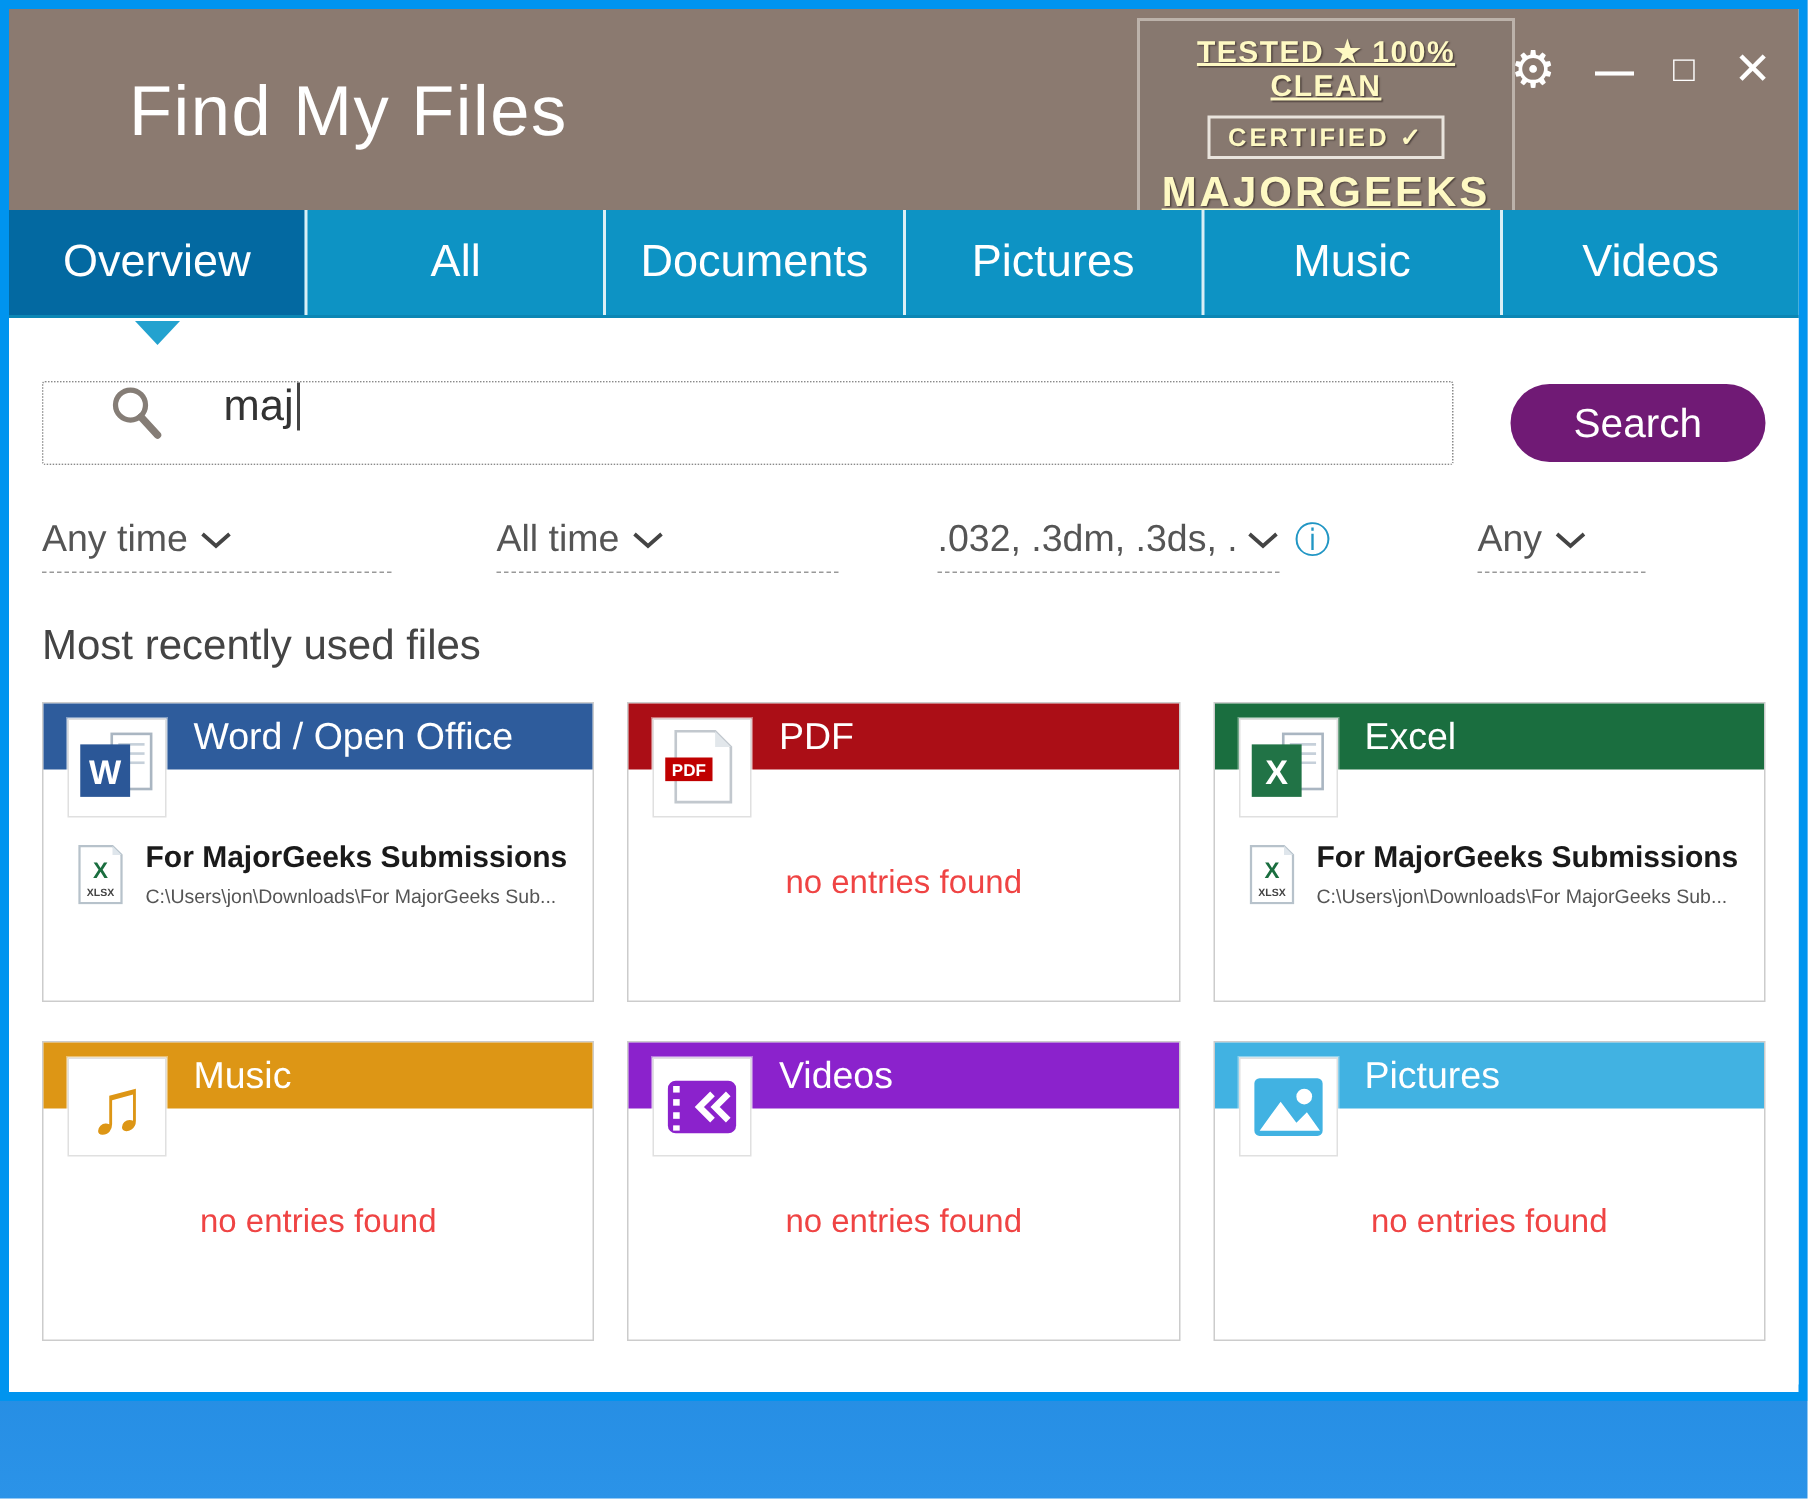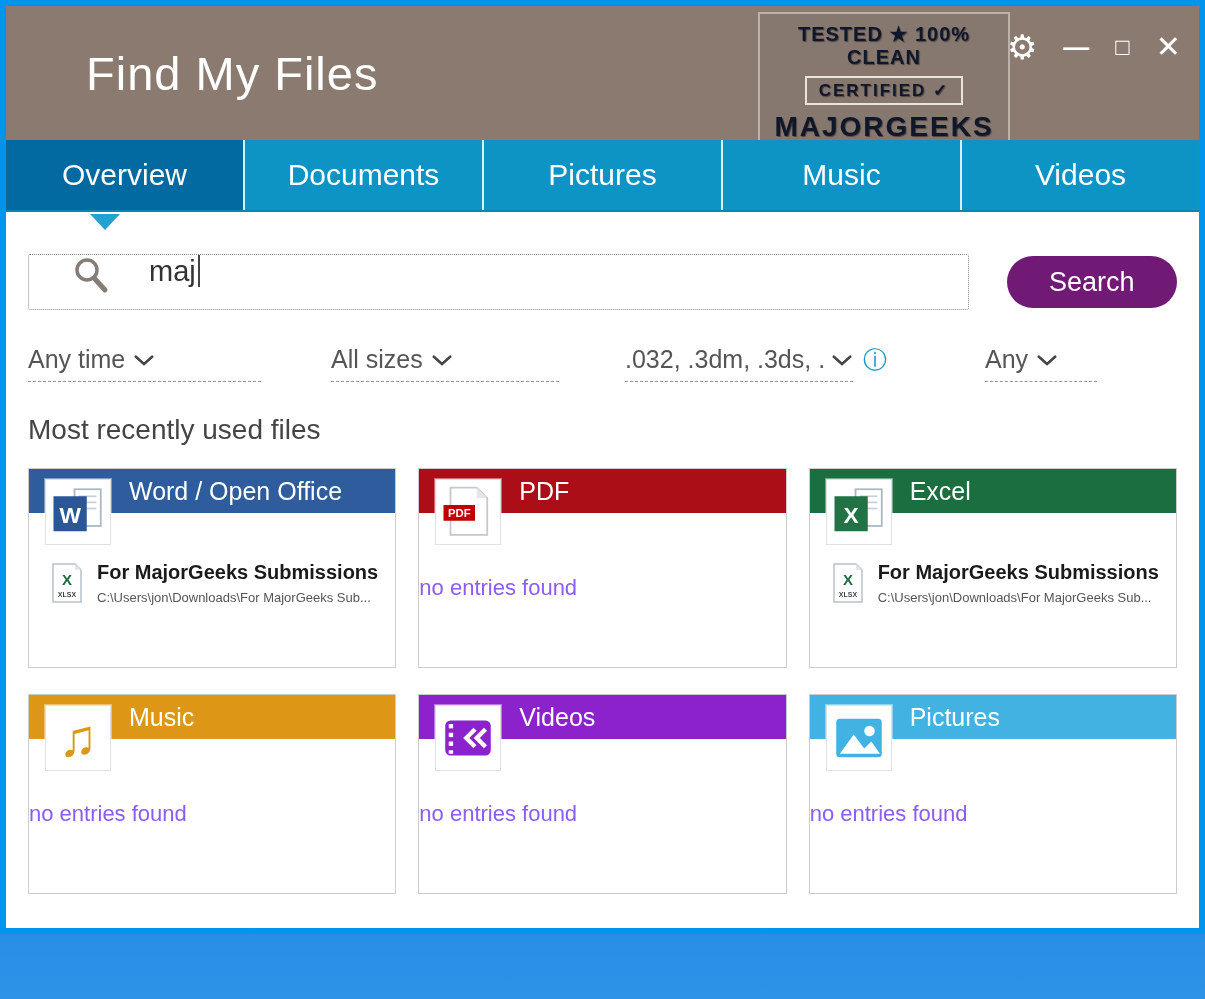--- a/index.html
+++ b/index.html
@@ -35,23 +35,24 @@
   .ctl-gear { font-size:34px; line-height:34px; }
   .ctl-min  { font-size:26px; line-height:26px; font-weight:bold; }
   .ctl-max  { font-size:24px; line-height:24px; }
   .ctl-close{ font-size:30px; line-height:30px; }
 
   
   .watermark {
     position:absolute; left:752px; top:6px; width:252px; height:138px;
     background: rgba(128,118,110,.38);
     border:2px solid rgba(232,226,218,.55);
-    color:#0f172a; text-align:center; font-weight:bold;
+    color:#fef9c3; text-align:center; font-weight:bold;
     text-shadow:1px 1px 1px rgba(60,50,45,.75);
     padding-top:8px;
+    text-decoration:underline;
   }
   .wm-top { font-size:20px; letter-spacing:1px; }
   .wm-badge { display:inline-block; border:2px solid #e9e4dd; padding:2px 12px; margin:7px 0 6px 0; font-size:17px; letter-spacing:2px; }
   .wm-brand { font-size:28px; letter-spacing:2px; }
   .wm-bottom { font-size:12px; letter-spacing:3px; margin-top:2px; }
 
   
   .tabbar {
     height:72px; background:#0d93c4; display:flex; position:relative;
     border-bottom:2px solid #0b86b4;
@@ -126,22 +127,22 @@
   .card-entry {
     position:absolute; left:22px; top:92px; right:12px;
     display:flex; align-items:center; gap:14px; cursor:pointer;
   }
   .entry-text { overflow:hidden; }
   .entry-name { font-size:20px; font-weight:bold; color:#1a1a1a; white-space:nowrap; }
   .entry-path { font-size:13px; color:#555; margin-top:6px; white-space:nowrap; }
   .entry-file-icon { flex:none; width:32px; height:40px; }
 
   .card-empty {
-    position:absolute; left:0; right:0; top:106px; 
-    font-size:22px; color:#8b5cf6;
+    position:absolute; left:0; right:0; top:106px; text-align:center;
+    font-size:22px; color:#ef4444;
   }
 </style>
 </head>
 <body>
 
 <div class="window">
 
   <div class="titlebar">
     <div class="app-title">Find My Files</div>
 
@@ -155,20 +156,21 @@
     <div class="win-controls">
       <span class="ctl ctl-gear">⚙</span>
       <span class="ctl ctl-min">—</span>
       <span class="ctl ctl-max">□</span>
       <span class="ctl ctl-close">✕</span>
     </div>
   </div>
 
   <div class="tabbar">
     <div class="tab active">Overview</div>
+    <div class="tab">All</div>
     <div class="tab">Documents</div>
     <div class="tab">Pictures</div>
     <div class="tab">Music</div>
     <div class="tab">Videos</div>
     <div class="tab-notch"></div>
   </div>
 
   <div class="content">
 
     <div class="search-row">
@@ -184,21 +186,21 @@
     </div>
 
     <div class="filter-row">
       <div class="filter f-time">
         <span>Any time</span>
         <svg class="chev" viewBox="0 0 22 12">
             <polyline points="2,2 11,10 20,2" fill="none" stroke="#444" stroke-width="2.5"></polyline>
           </svg>
       </div>
       <div class="filter f-size">
-        <span>All sizes</span>
+        <span>All time</span>
         <svg class="chev" viewBox="0 0 22 12">
             <polyline points="2,2 11,10 20,2" fill="none" stroke="#444" stroke-width="2.5"></polyline>
           </svg>
       </div>
       <div class="filter f-ext">
         <span style="white-space:nowrap;overflow:hidden;">.032, .3dm, .3ds, .3</span>
         <svg class="chev" viewBox="0 0 22 12">
             <polyline points="2,2 11,10 20,2" fill="none" stroke="#444" stroke-width="2.5"></polyline>
           </svg>
       </div>

